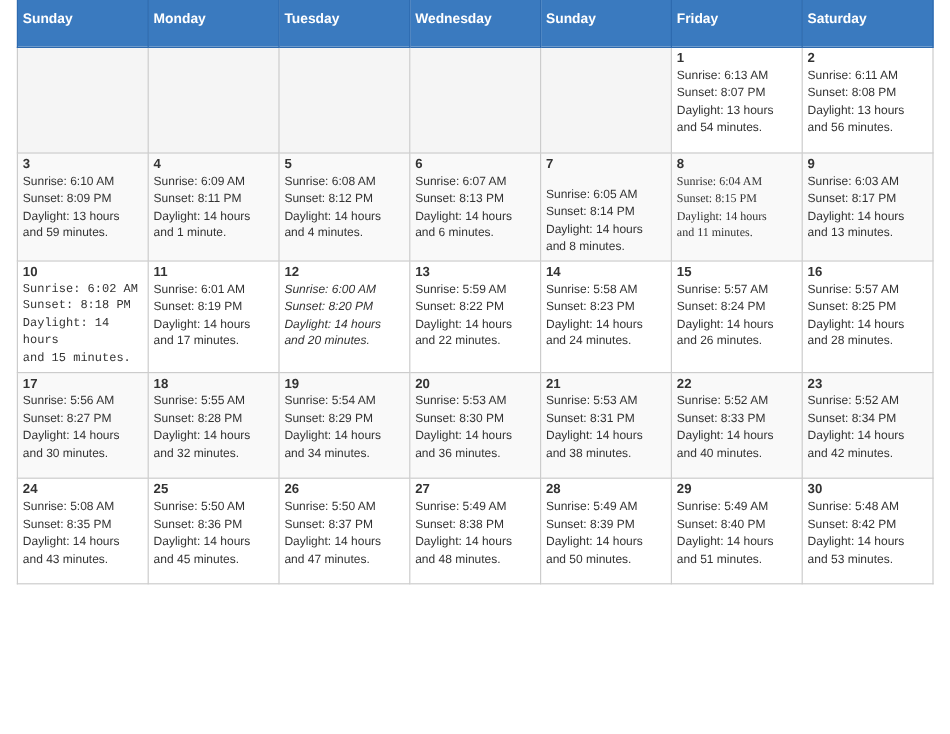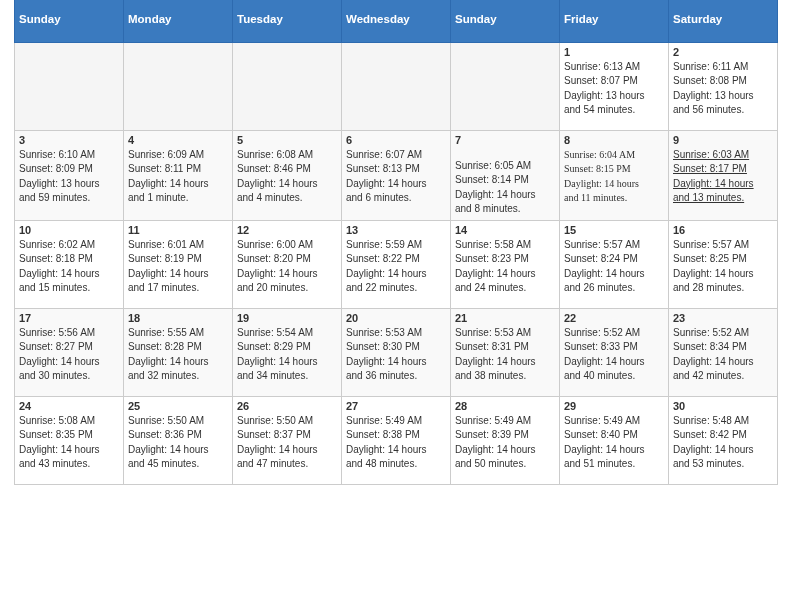--- a/index.html
+++ b/index.html
@@ -149,21 +149,21 @@
           <td>
             <span class="day-num">4</span>
             <div class="day-info" style="white-space: pre-line;">Sunrise: 6:09 AM
 Sunset: 8:11 PM
 Daylight: 14 hours
 and 1 minute.</div>
           </td>
           <td>
             <span class="day-num">5</span>
             <div class="day-info" style="white-space: pre-line;">Sunrise: 6:08 AM
-Sunset: 8:46 PM
+Sunset: 8:12 PM
 Daylight: 14 hours
 and 4 minutes.</div>
           </td>
           <td>
             <span class="day-num">6</span>
             <div class="day-info" style="white-space: pre-line;">Sunrise: 6:07 AM
 Sunset: 8:13 PM
 Daylight: 14 hours
 and 6 minutes.</div>
           </td>
@@ -176,44 +176,44 @@
           </td>
           <td>
             <span class="day-num">8</span>
             <div class="day-info" style="white-space: pre-line; font-family: Liberation Serif, serif;">Sunrise: 6:04 AM
 Sunset: 8:15 PM
 Daylight: 14 hours
 and 11 minutes.</div>
           </td>
           <td>
             <span class="day-num">9</span>
-            <div class="day-info" style="white-space: pre-line; text-decoration: underline;">Sunrise: 6:03 AM
+            <div class="day-info" style="white-space: pre-line;">Sunrise: 6:03 AM
 Sunset: 8:17 PM
 Daylight: 14 hours
 and 13 minutes.</div>
           </td>
         </tr>
         <tr>
           <td>
             <span class="day-num">10</span>
-            <div class="day-info" style="white-space: pre-line;">Sunrise: 6:02 AM
+            <div class="day-info" style="white-space: pre-line; font-family: Liberation Mono, monospace;">Sunrise: 6:02 AM
 Sunset: 8:18 PM
 Daylight: 14 hours
 and 15 minutes.</div>
           </td>
           <td>
             <span class="day-num">11</span>
             <div class="day-info" style="white-space: pre-line;">Sunrise: 6:01 AM
 Sunset: 8:19 PM
 Daylight: 14 hours
 and 17 minutes.</div>
           </td>
           <td>
             <span class="day-num">12</span>
-            <div class="day-info" style="white-space: pre-line;">Sunrise: 6:00 AM
+            <div class="day-info" style="white-space: pre-line; font-style: italic;">Sunrise: 6:00 AM
 Sunset: 8:20 PM
 Daylight: 14 hours
 and 20 minutes.</div>
           </td>
           <td>
             <span class="day-num">13</span>
             <div class="day-info" style="white-space: pre-line;">Sunrise: 5:59 AM
 Sunset: 8:22 PM
 Daylight: 14 hours
 and 22 minutes.</div>

